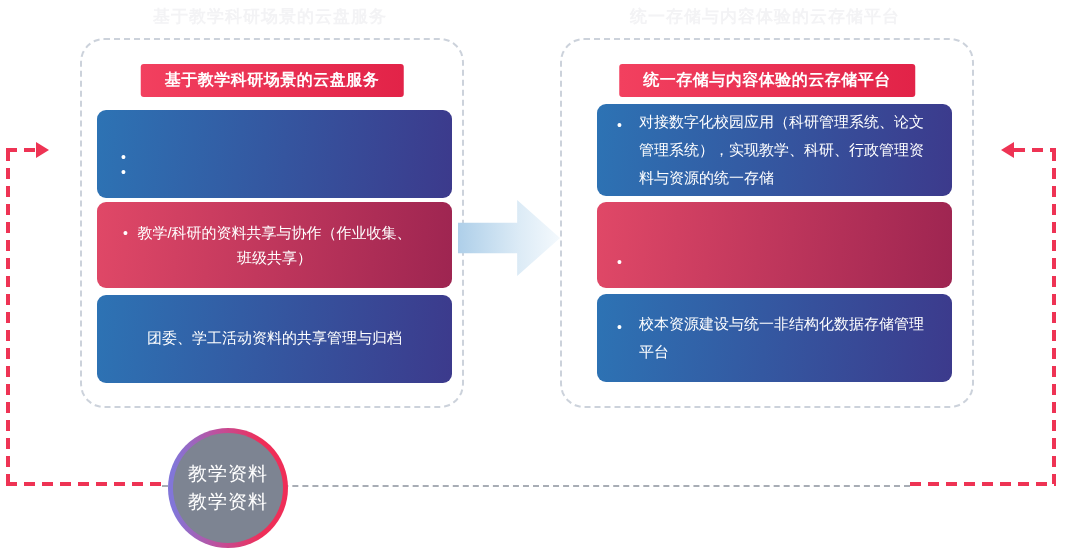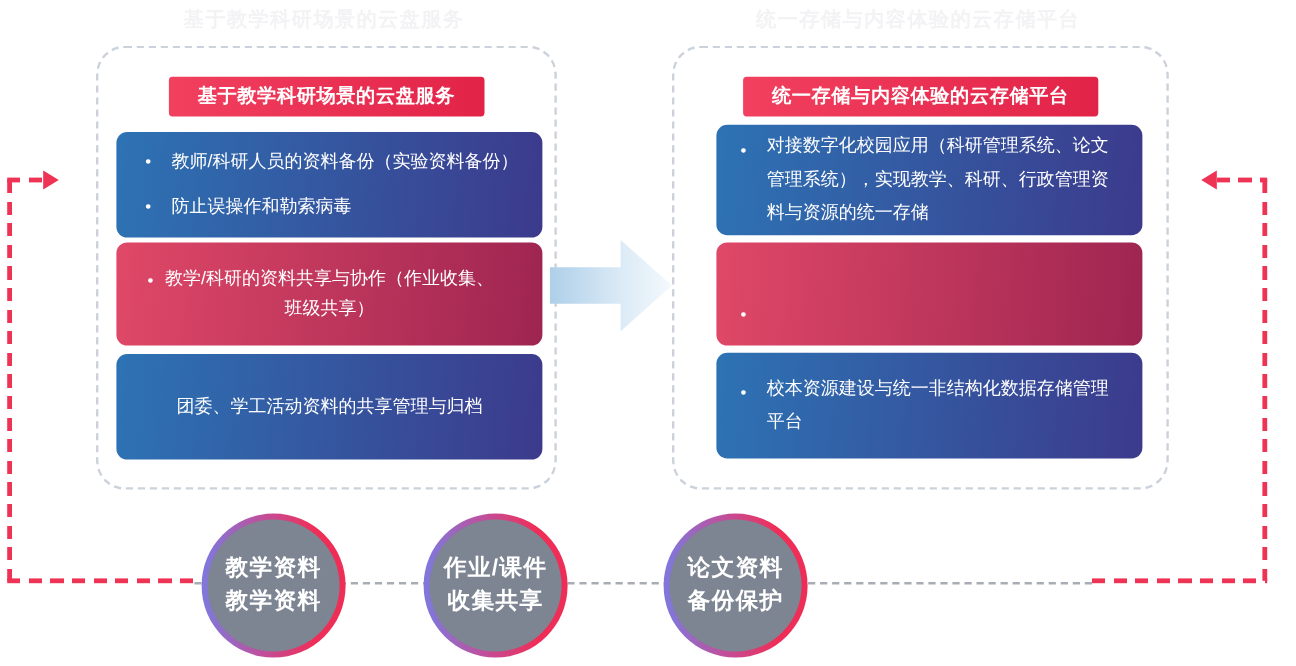--- a/index.html
+++ b/index.html
@@ -66,53 +66,51 @@
   }
 
   
   .circle{
     position:absolute;top:428px;width:120px;height:120px;border-radius:50%;z-index:2;
     background:linear-gradient(90deg,#8276d8 5%,#c04f9b 42%,#ef2e58 78%);
   }
   .circle-inner{
     position:absolute;left:5px;top:5px;width:110px;height:110px;border-radius:50%;
     background:#7d8492;display:flex;flex-direction:column;align-items:center;justify-content:center;
-    color:#fff;font-size:19px;font-weight:700;line-height:1.5;letter-spacing:1px;
+    color:#fff;font-size:19px;font-weight:400;line-height:1.5;letter-spacing:1px;
   }
 </style>
 </head>
 <body>
 
 <div id="canvas">
 
   <div id="faint-left" class="faint-title">基于教学科研场景的云盘服务</div>
   <div id="faint-right" class="faint-title">统一存储与内容体验的云存储平台</div>
 
   <div id="panel-left" class="panel">
     <div class="banner">基于教学科研场景的云盘服务</div>
 
     <div class="fbox blue stack-gap" style="top:70px;height:88px;">
       <div class="bullet-line">
         <span class="bullet">•</span>
-        <span>教师/科研人员的资料备份（实验资料备份）</span>
       </div>
       <div class="bullet-line">
         <span class="bullet">•</span>
-        <span>防止误操作和勒索病毒</span>
       </div>
     </div>
 
     <div class="fbox red" style="top:162px;height:86px;">
       <div class="center-text" style="position:relative;">
         <span class="bullet">•</span>
         <span>教学/科研的资料共享与协作（作业收集、班级共享）</span>
       </div>
     </div>
 
-    <div class="fbox blue" style="top:255px;height:88px;">
+    <div class="fbox blue" style="top:255px;height:88px;font-family:Liberation Serif, serif;">
       <div class="center-text">
         <span>团委、学工活动资料的共享管理与归档</span>
       </div>
     </div>
   </div>
 
   <div id="panel-right" class="panel">
     <div class="banner">统一存储与内容体验的云存储平台</div>
 
     <div class="fbox blue" style="top:64px;height:92px;">
@@ -149,26 +147,14 @@
   <div class="dash-h" style="left:910px;top:482px;width:146px;"></div>
 
   <div id="circle-connector"></div>
 
   <div class="circle" style="left:168px;">
     <div class="circle-inner">
       <span>教学资料</span>
       <span>教学资料</span>
     </div>
   </div>
-  <div class="circle" style="left:353px;">
-    <div class="circle-inner">
-      <span>作业/课件</span>
-      <span>收集共享</span>
-    </div>
-  </div>
-  <div class="circle" style="left:553px;">
-    <div class="circle-inner">
-      <span>论文资料</span>
-      <span>备份保护</span>
-    </div>
-  </div>
 
 </div>
 
 </body></html>

